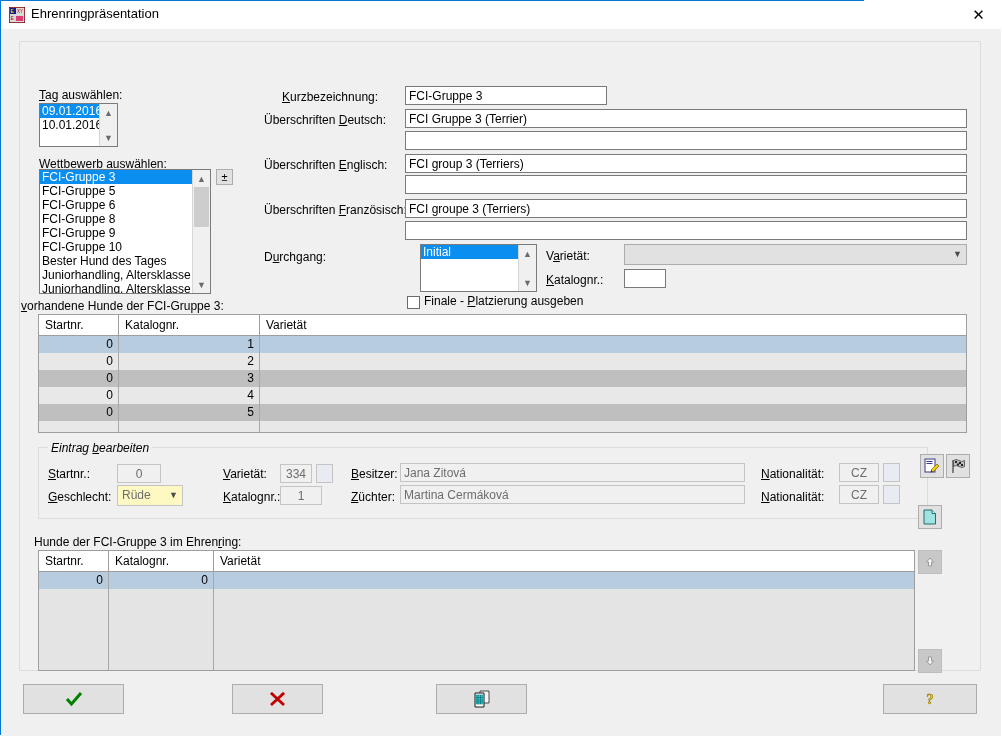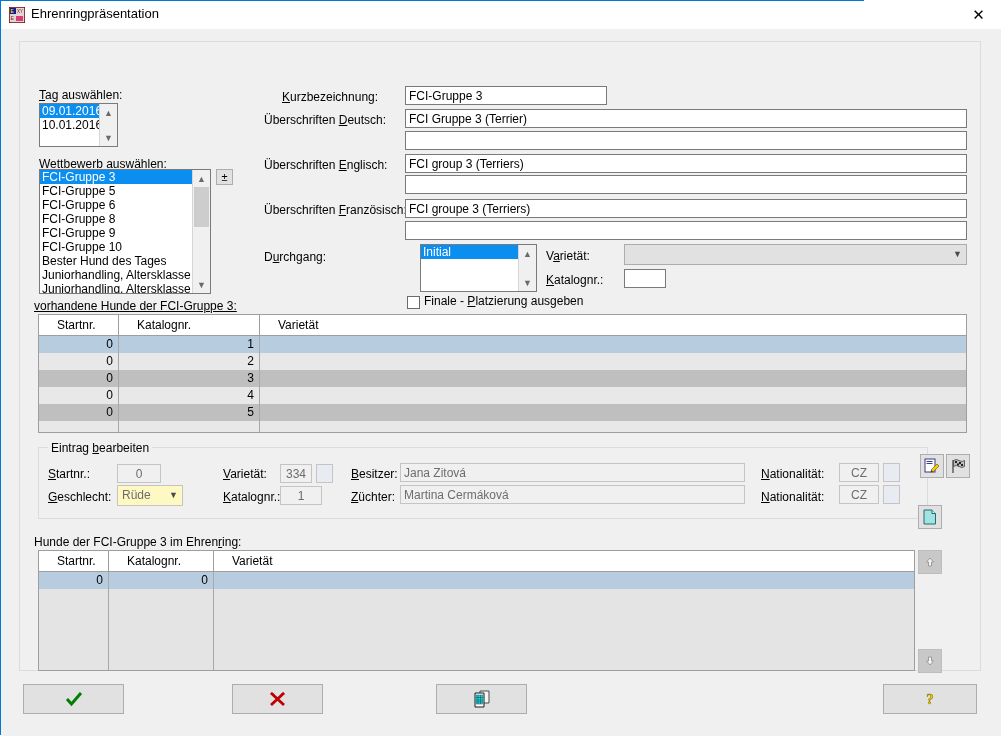--- a/index.html
+++ b/index.html
@@ -162,20 +162,21 @@
     cursor: default;
   }
   .btn.flat { background: #e1e1e1; }
   .btn-dis { background: #c8c8c8; border: 1px solid #bdbdbd; color: #9a9a9a; }
 
   
   .group {
     position: absolute;
     border: 1px solid #dcdcdc;
     box-sizing: border-box;
+    font-style: italic;
   }
   .group > .gtitle {
     position: absolute;
     top: -7px; left: 9px;
     background: #f0f0f0;
     padding: 0 3px;
     font-size: 12px;
   }
 
   
@@ -190,21 +191,21 @@
     position: absolute; left: 0; top: 0; right: 0;
     height: 21px;
     background: #ffffff;
     border-bottom: 1px solid #9e9e9e;
     box-sizing: border-box;
   }
   .grid .hc {
     position: absolute; top: 0; height: 20px;
     line-height: 20px;
     font-size: 12px;
-    padding-left: 18px;
+    padding-left: 6px;
     box-sizing: border-box;
     border-right: 1px solid #9e9e9e;
     white-space: nowrap;
     background: #ffffff;
   }
   .grid .hc.last { border-right: none; }
   .grid .body { position: absolute; left: 0; top: 21px; right: 0; bottom: 0; }
   .grid .row { position: relative; height: 17px; width: 100%; }
   .grid .cell {
     position: absolute; top: 0; height: 17px;
@@ -346,21 +347,21 @@
     </div>
     <div class="combo" style="left:623px; top:215px; width:343px;">
       <span class="carr">▼</span>
     </div>
 
     <div class="lbl" style="left:545px; top:244px;">
       <span class="u">K</span>atalognr.:
     </div>
     <input class="tin" style="left: 623px; top: 240px; width: 42px;" value="">
 
-    <div class="lbl" style="left:33px; top:270px;text-decoration:underline;">
+    <div class="lbl" style="left:20px; top:270px;">
       <span class="u">v</span>orhandene Hunde der FCI-Gruppe 3:
     </div>
     <div class="grid" style="left:37px; top:285px; width:929px; height:119px;">
       <div class="hdr">
         <div class="hc" style="left:0; width:80px;">Startnr.</div>
         <div class="hc" style="left:80px; width:141px;">Katalognr.</div>
         <div class="hc last" style="left:221px; right:0;">Varietät</div>
       </div>
       <div class="body">
         <div class="row" style="background:#b8cce0;">

